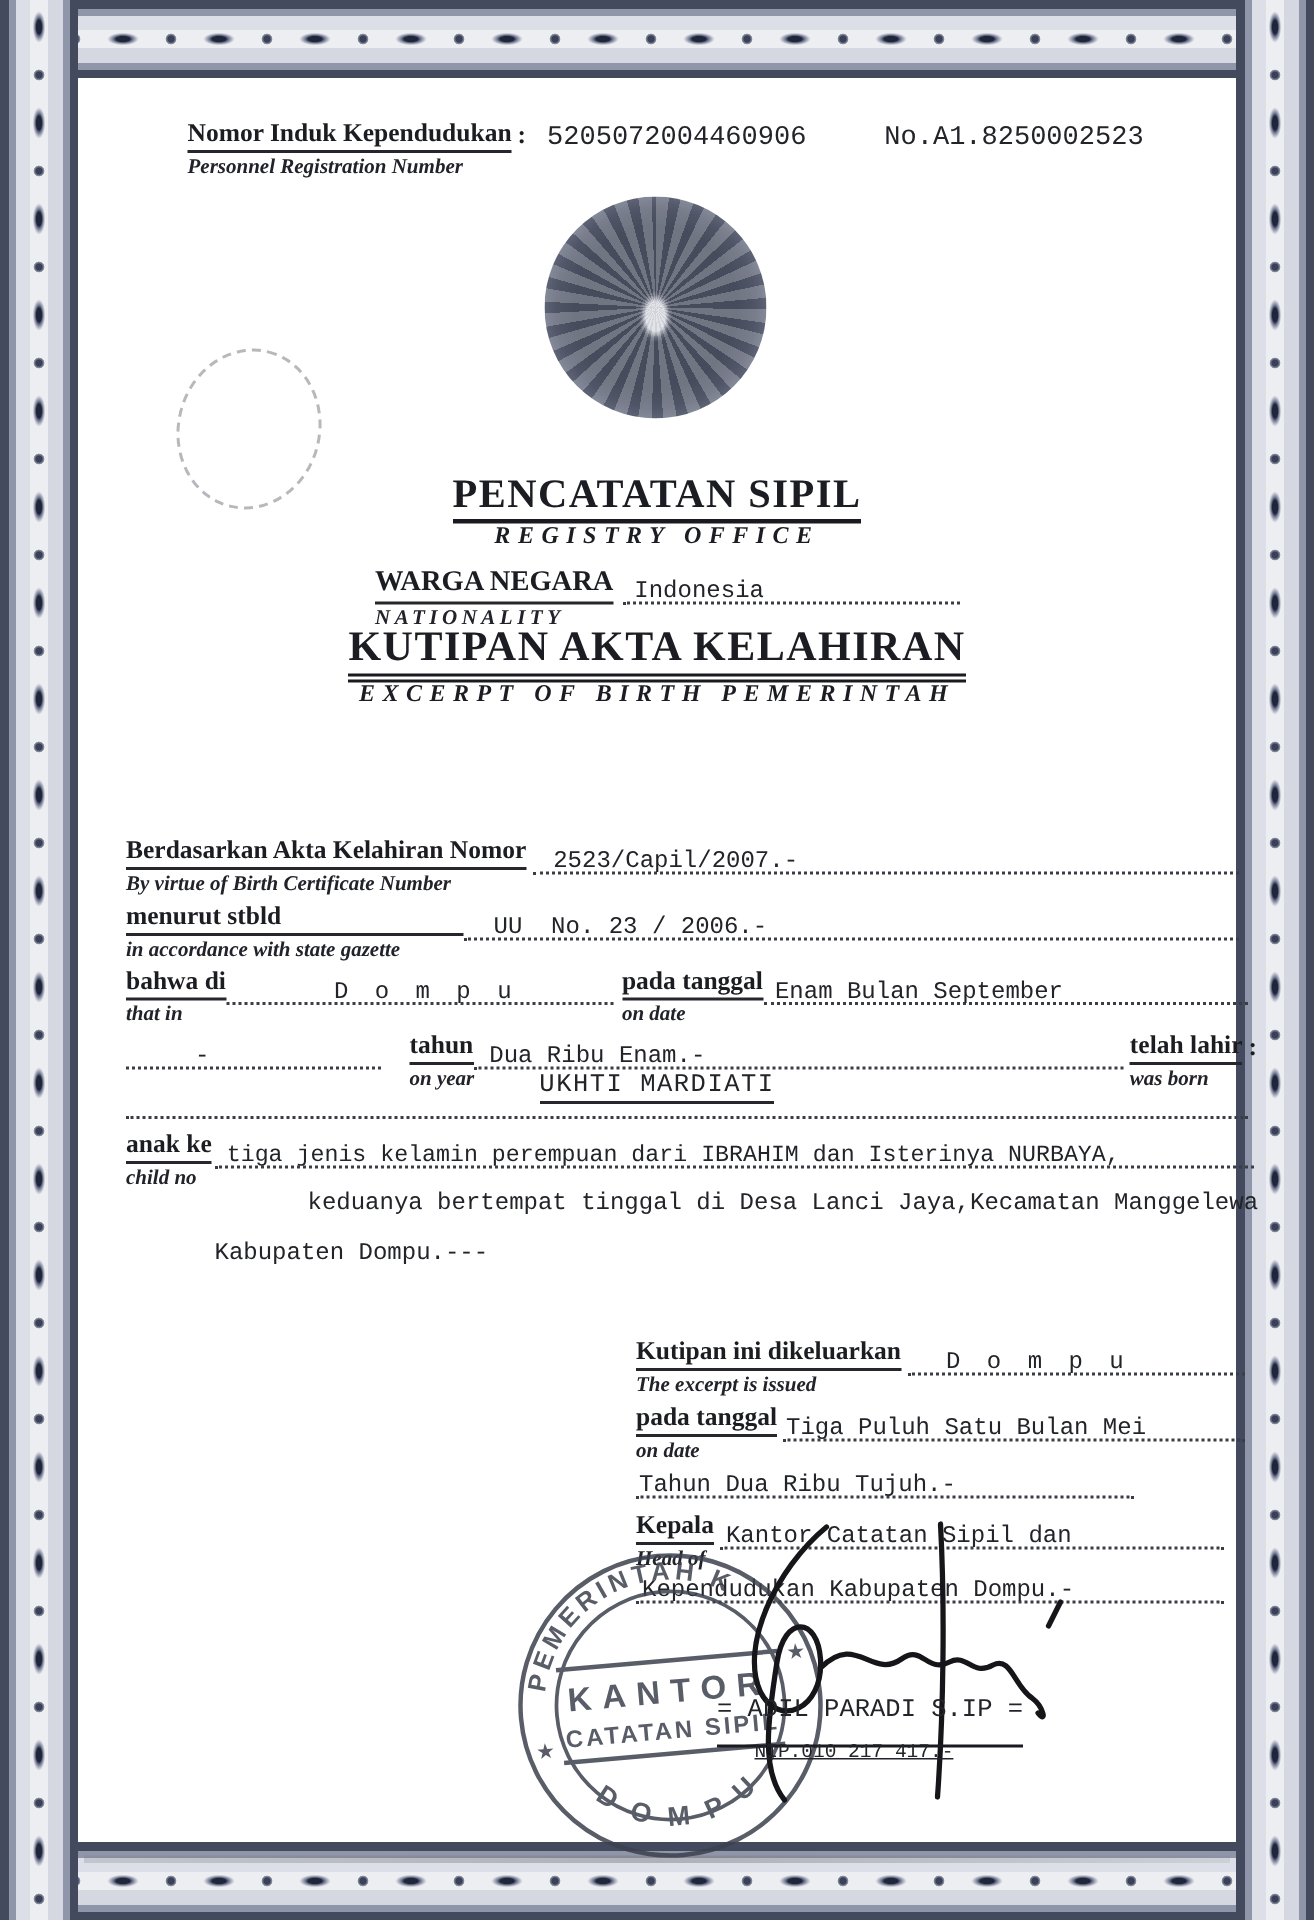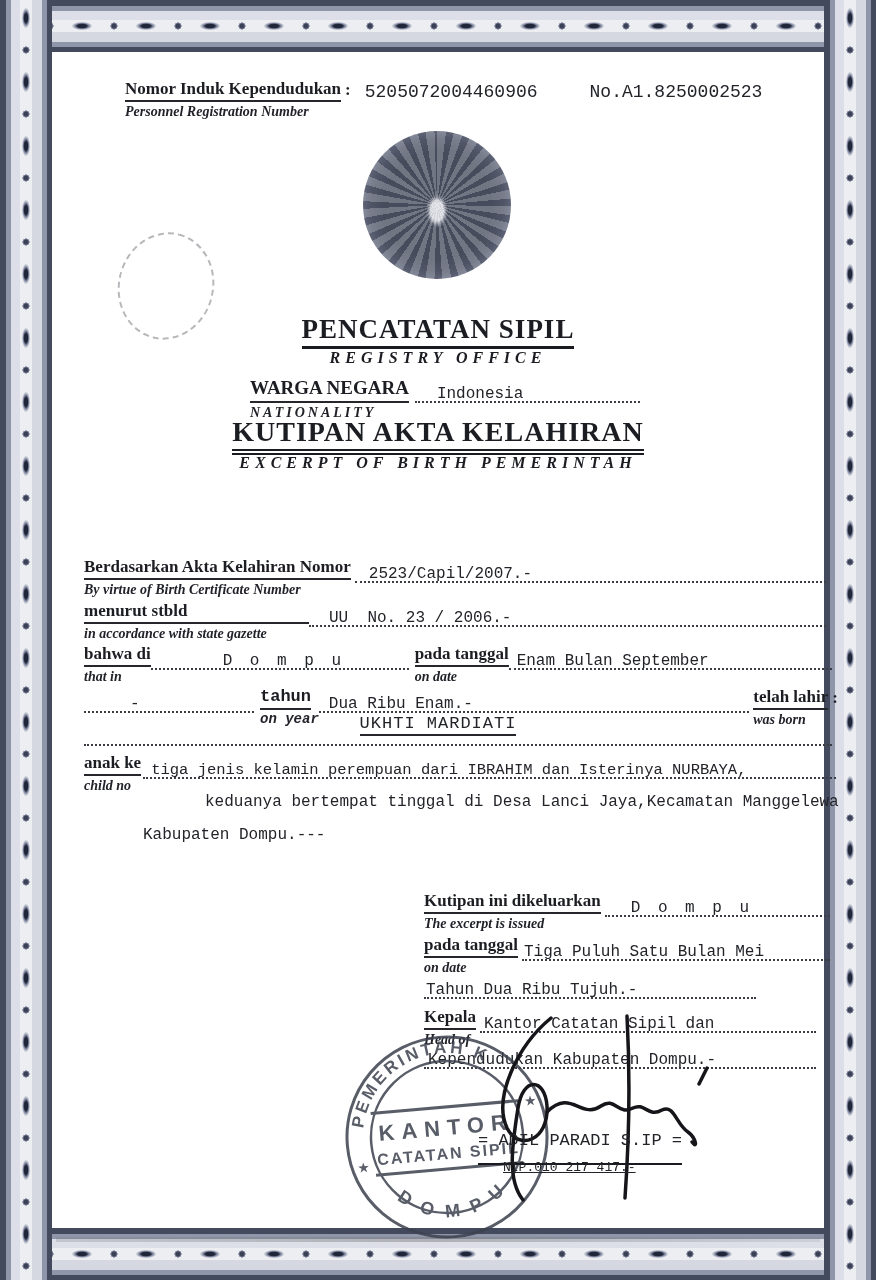--- a/index.html
+++ b/index.html
@@ -84,21 +84,21 @@
     <span class="h-id" style="font-size:27px;border-bottom:3px solid #1a1b20;padding-bottom:1px;display:inline-block;">PENCATATAN SIPIL</span>
   </div>
   <div class="abs center h-en" style="top:349px;">REGISTRY OFFICE</div>
 
   <div class="row" style="left:250px;top:376px;width:390px;">
     <div class="lbl" style="font-size:19px;font-weight:bold;">
       <span class="id">WARGA NEGARA</span>
       <span class="en" style="letter-spacing:3px;">NATIONALITY</span>
     </div>
     <div class="fill" style="flex:1;margin-left:6px;">
-      <span class="typed" style="margin-left:22px;">Indonesia</span>
+      <span class="typed" style="margin-left:8px;">Indonesia</span>
     </div>
   </div>
 
   <div class="abs center" style="top:416px;">
     <span class="h-id" style="font-size:28px;border-bottom:6px double #1a1b20;padding-bottom:1px;display:inline-block;">KUTIPAN AKTA KELAHIRAN</span>
   </div>
   <div class="abs center h-en" style="top:454px;">EXCERPT OF BIRTH PEMERINTAH</div>
 
   <div class="row" style="left:84px;top:556px;right:50px;">
     <div class="lbl">
@@ -134,21 +134,21 @@
     </div>
     <div class="fill" style="flex:1;">
       <span class="typed" style="margin-left:8px;">Enam Bulan September</span>
     </div>
   </div>
 
   <div class="row" style="left:84px;top:686px;right:34px;">
     <div class="fill" style="width:170px;">
       <span class="typed" style="margin-left:46px;">-</span>
     </div>
-    <div class="lbl" style="margin-left:6px;font-family:Liberation Mono, monospace;">
+    <div class="lbl" style="margin-left:19px;">
       <span class="id">tahun</span>
       <span class="en">on year</span>
     </div>
     <div class="fill" style="flex:1;">
       <span class="typed" style="margin-left:10px;">Dua Ribu Enam.-</span>
     </div>
     <div class="lbl" style="margin-left:4px;">
       <span class="id">telah lahir</span>
       <span class="en">was born</span>
     </div>

